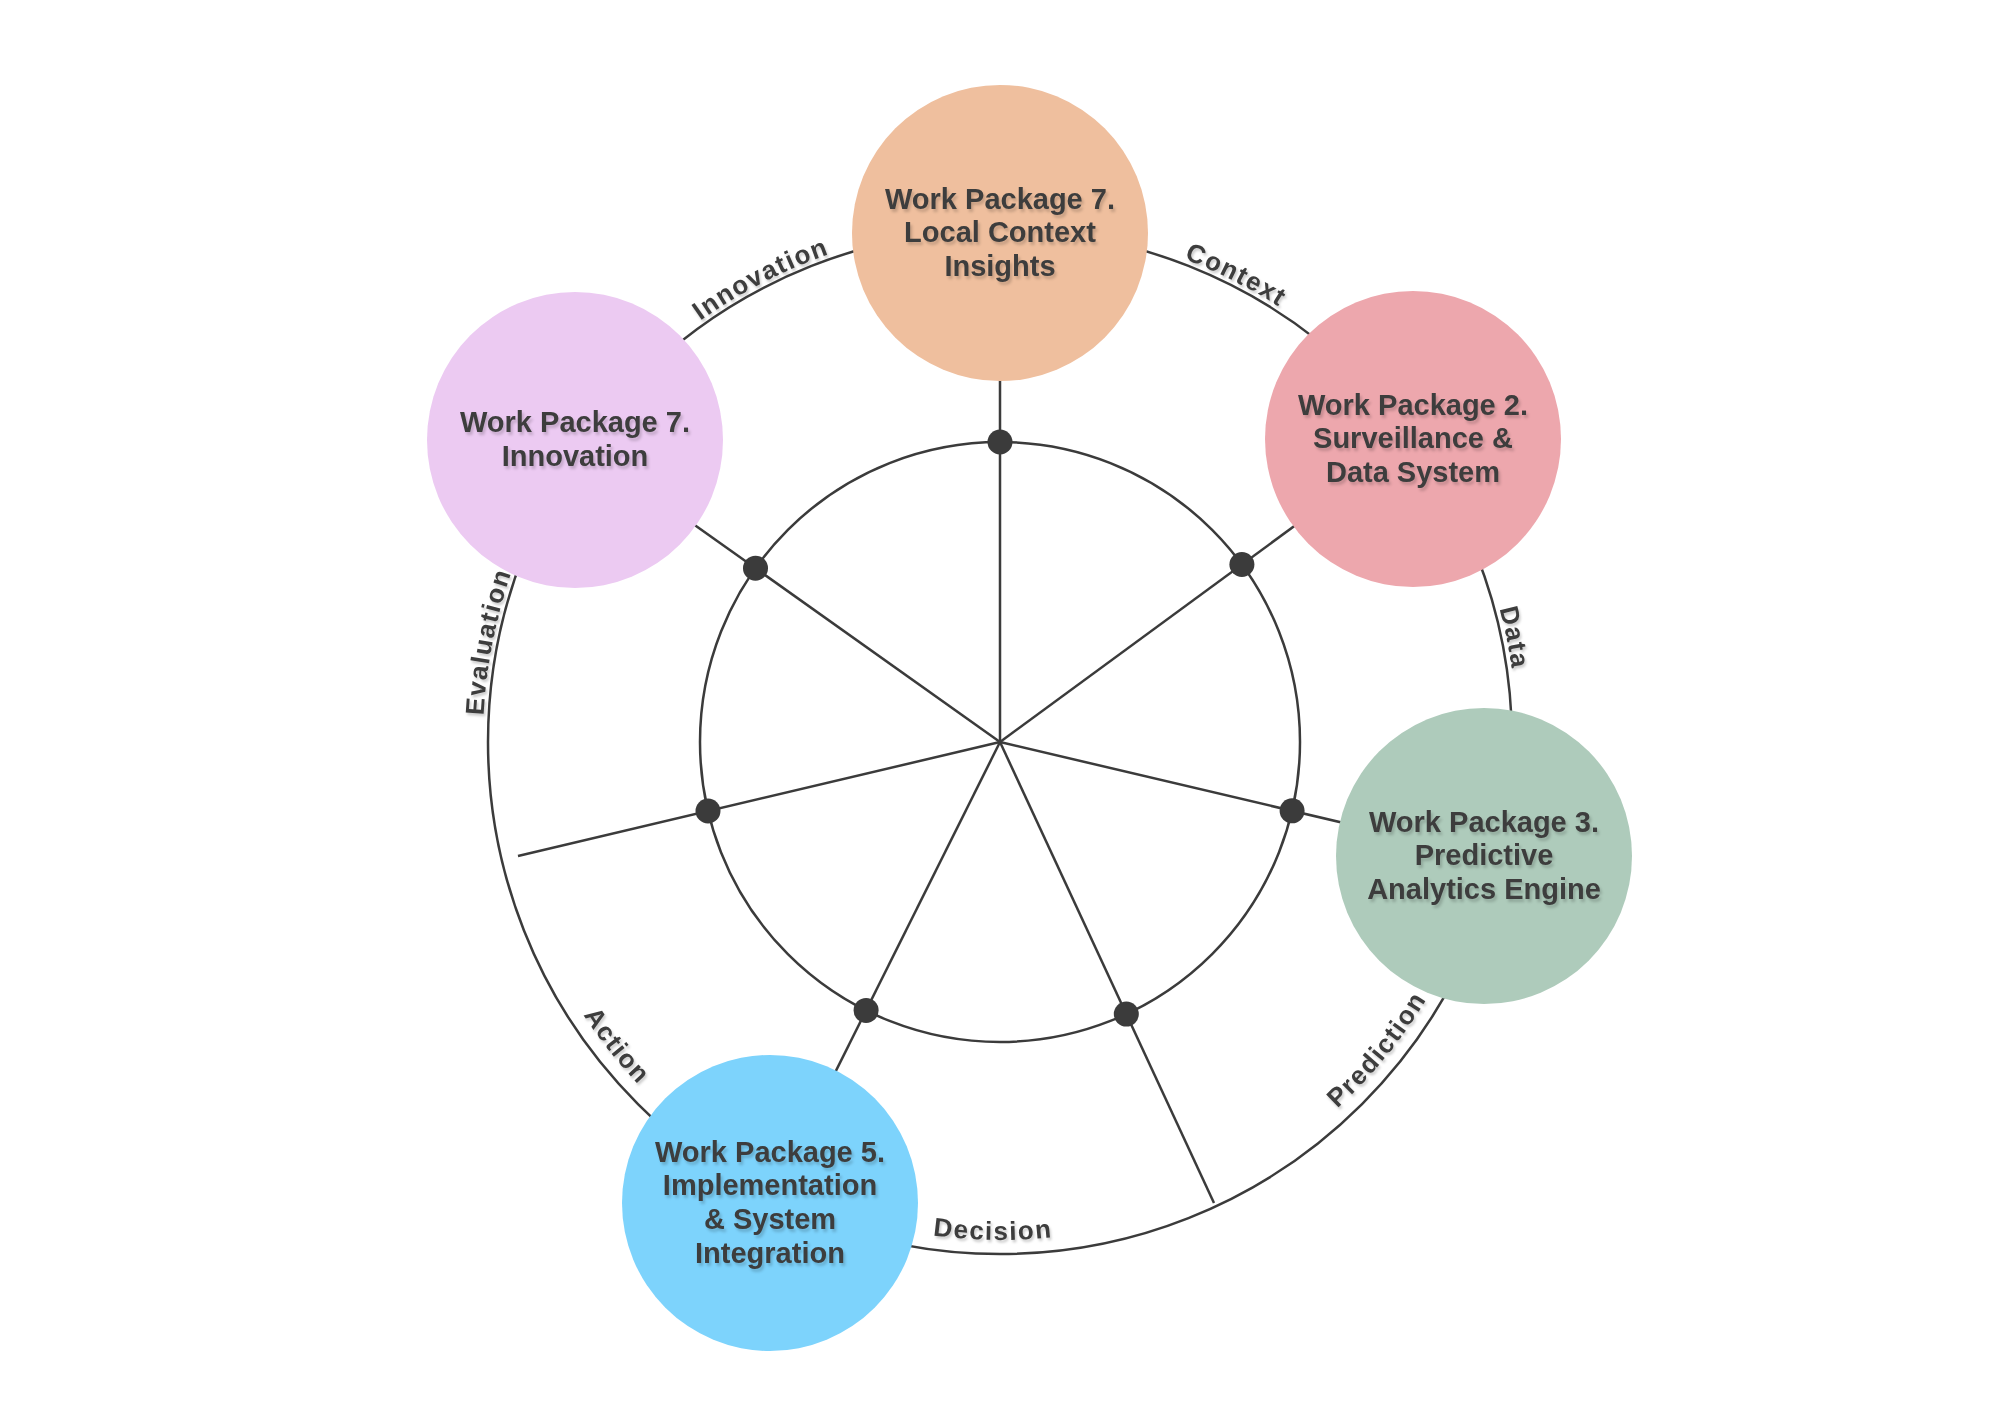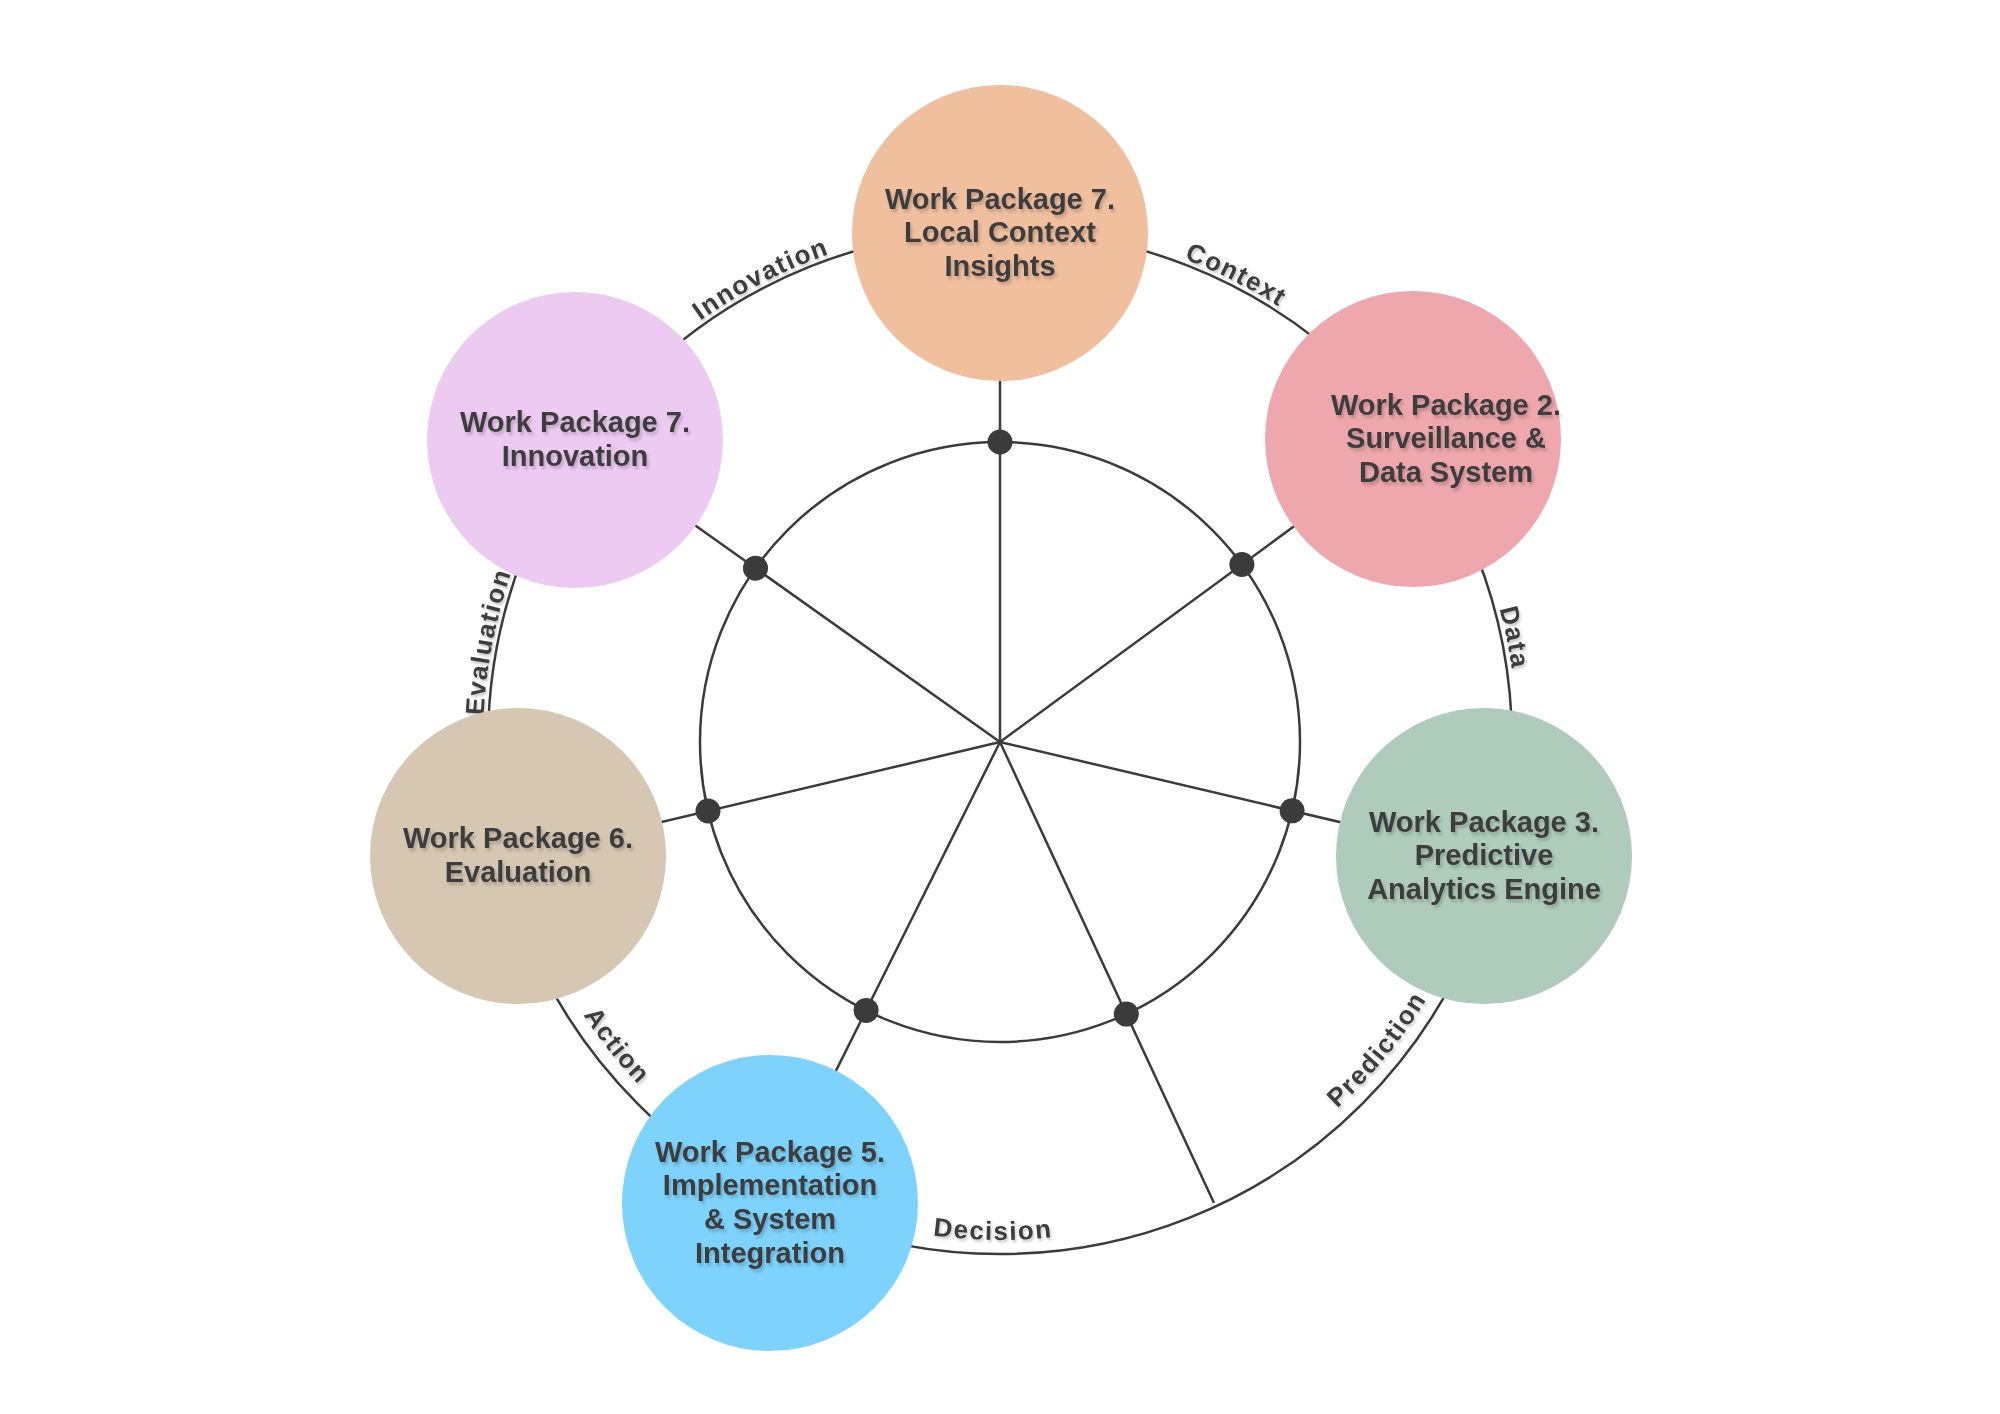--- a/index.html
+++ b/index.html
@@ -49,21 +49,21 @@
   .bubble-label {
     white-space: pre-line;
     font-weight: 700;
     font-size: 29px;
     line-height: 1.16;
     color: #3d3d3d;
     text-shadow: 2px 3px 3px rgba(0,0,0,0.18);
   }
   .wp { width: 296px; height: 296px; }
   .wp1 { left: 852px;  top: 85px;  }
-  .wp2 { left: 1265px; top: 291px; justify-content: flex-end; }
+  .wp2 { left: 1265px; top: 291px; }
   .wp3 { left: 1336px; top: 708px; }
   .wp4 { left: 1066px; top: 1055px;}
   .wp5 { left: 622px;  top: 1055px;}
   .wp6 { left: 370px;  top: 708px; }
   .wp7 { left: 427px;  top: 292px; }
   .center-bubble {
     left: 810px; top: 539px;
     width: 380px; height: 412px;
   }
   .center-inner {
@@ -162,23 +162,19 @@
     <span class="bubble-label">Work Package 3.
 Predictive
 Analytics Engine</span>
   </div>
   <div class="bubble wp wp5" style="background-color: #7dd3fc;">
     <span class="bubble-label">Work Package 5.
 Implementation
 &amp; System
 Integration</span>
   </div>
-  <div class="bubble wp wp6" style="background-color: rgb(214, 199, 179);">
-    <span class="bubble-label">Work Package 6.
-Evaluation</span>
-  </div>
   <div class="bubble wp wp7" style="background-color: rgb(236, 202, 242);">
     <span class="bubble-label">Work Package 7.
 Innovation</span>
   </div>
 
 
 </div>
 
 </body></html>

